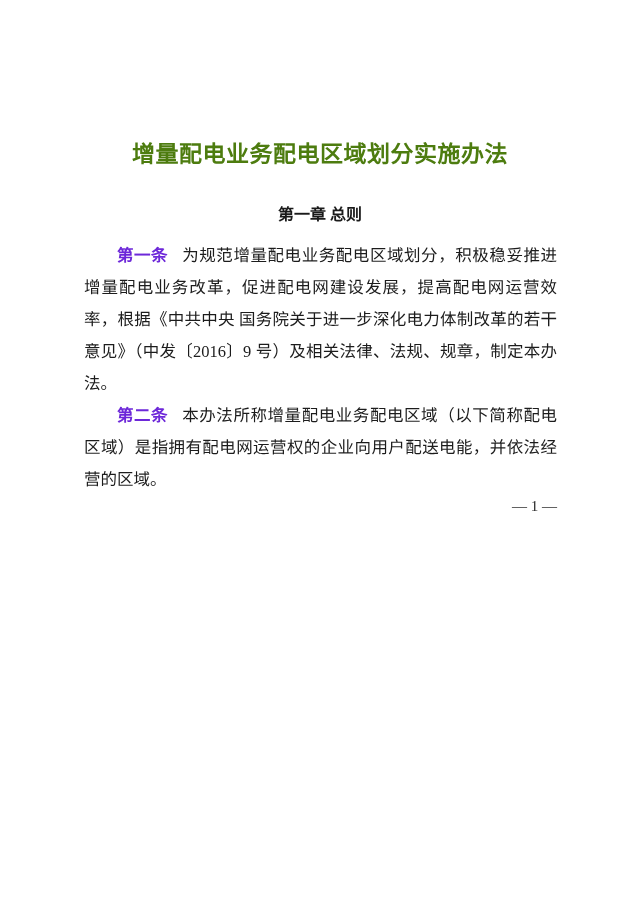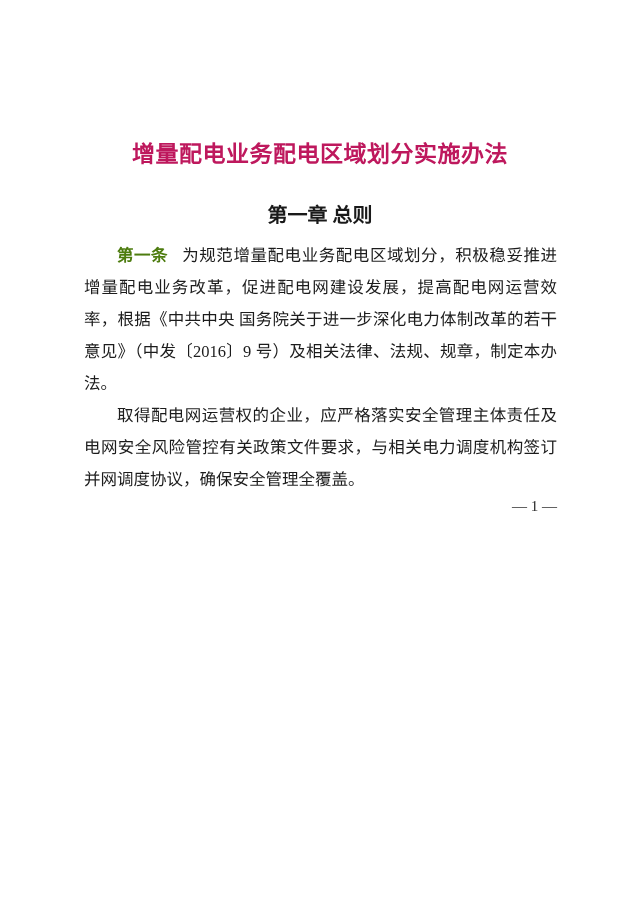--- a/index.html
+++ b/index.html
@@ -17,63 +17,63 @@
     overflow: hidden;
   }
   .doc-title {
     margin: 0;
     padding-top: 139px;
     font-size: 23px;
     font-weight: bold;
     line-height: 32px;
     text-align: center;
     letter-spacing: 0.5px;
-    color: #be185d;
+    color: #4d7c0f;
   }
   .chapter-heading {
     margin: 33px 0 0 0;
-    font-size: 20px;
+    font-size: 16px;
     font-weight: bold;
     line-height: 22px;
     text-align: center;
     color: #1a1a1a;
   }
   .body-text {
     margin: 14px 0 0 84px;
     width: 473px;
   }
   .body-text p {
     margin: 0;
     font-size: 16.5px;
     line-height: 32px;
     text-align: justify;
     text-indent: 2em;
     color: #1c1c1c;
   }
   .article-label {
     font-weight: bold;
     margin-right: 0.85em;
-    color: #4d7c0f;
+    color: #6d28d9;
   }
   .page-number {
     margin: -2px 0 0 84px;
     width: 473px;
     text-align: right;
     font-size: 15px;
     line-height: 24px;
     color: #2a2a2a;
   }
 </style>
 </head>
 <body>
 
 <div class="page">
   <h1 class="doc-title">增量配电业务配电区域划分实施办法</h1>
 
   <h2 class="chapter-heading">第一章 总则</h2>
 
   <div class="body-text" id="paragraphs">
       <p><span class="article-label">第一条</span><span>为规范增量配电业务配电区域划分，积极稳妥推进增量配电业务改革，促进配电网建设发展，提高配电网运营效率，根据《中共中央 国务院关于进一步深化电力体制改革的若干意见》（中发〔2016〕9 号）及相关法律、法规、规章，制定本办法。</span></p>
-      <p><span>取得配电网运营权的企业，应严格落实安全管理主体责任及电网安全风险管控有关政策文件要求，与相关电力调度机构签订并网调度协议，确保安全管理全覆盖。</span></p>
+      <p><span class="article-label">第二条</span><span>本办法所称增量配电业务配电区域（以下简称配电区域）是指拥有配电网运营权的企业向用户配送电能，并依法经营的区域。</span></p>
     </div>
 
   <div class="page-number">— 1 —</div>
 </div>
 
 </body></html>

